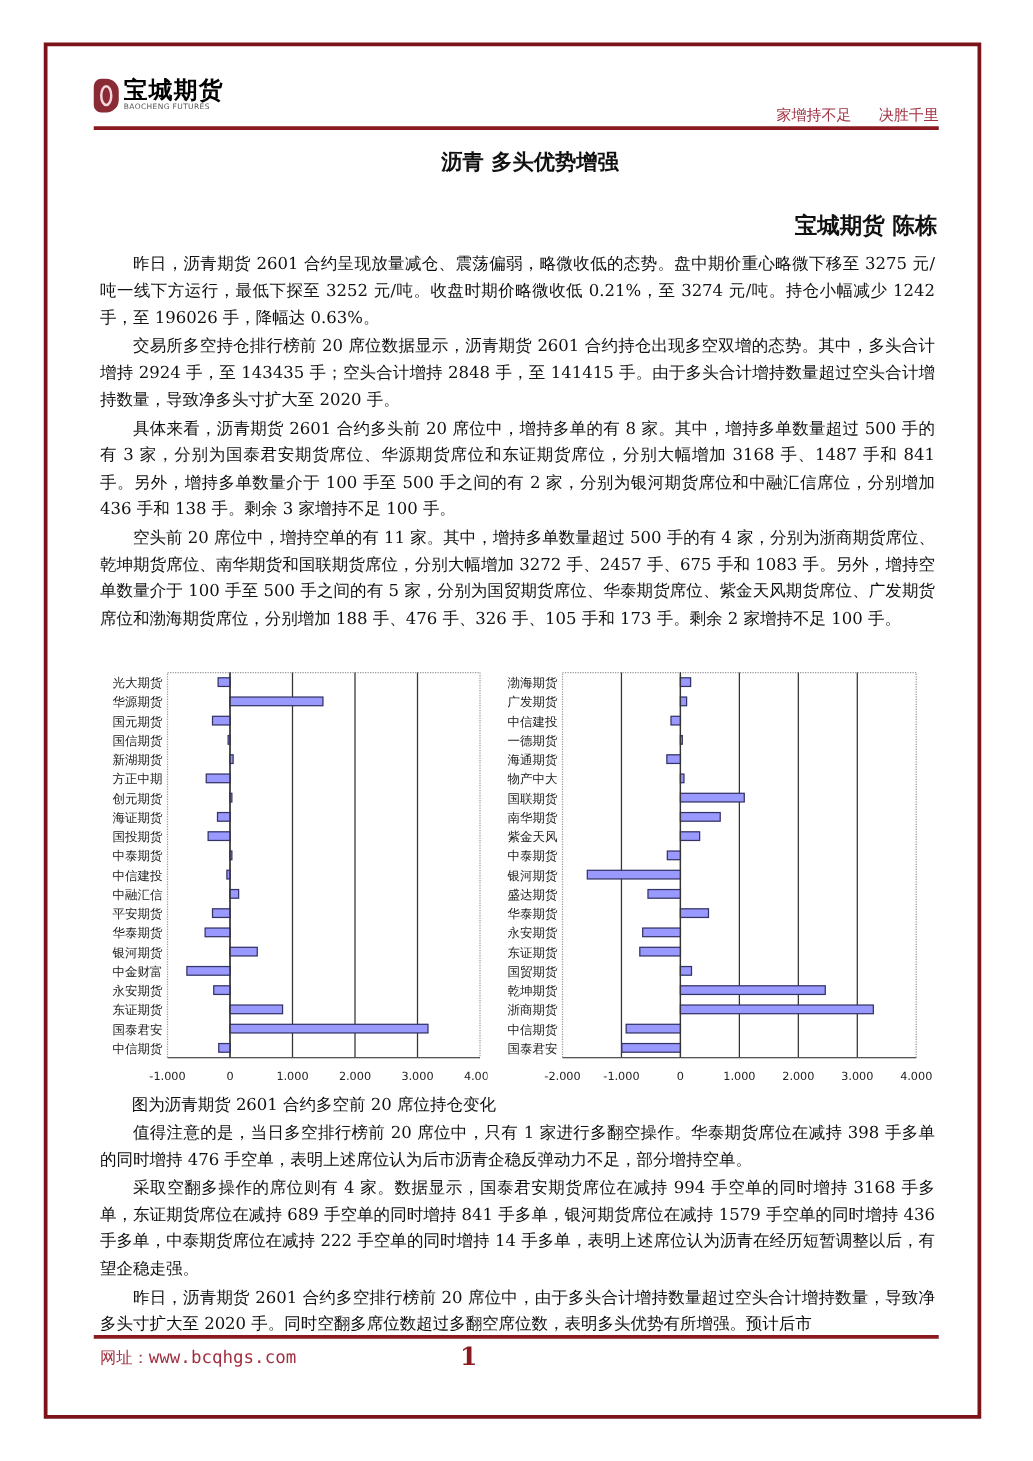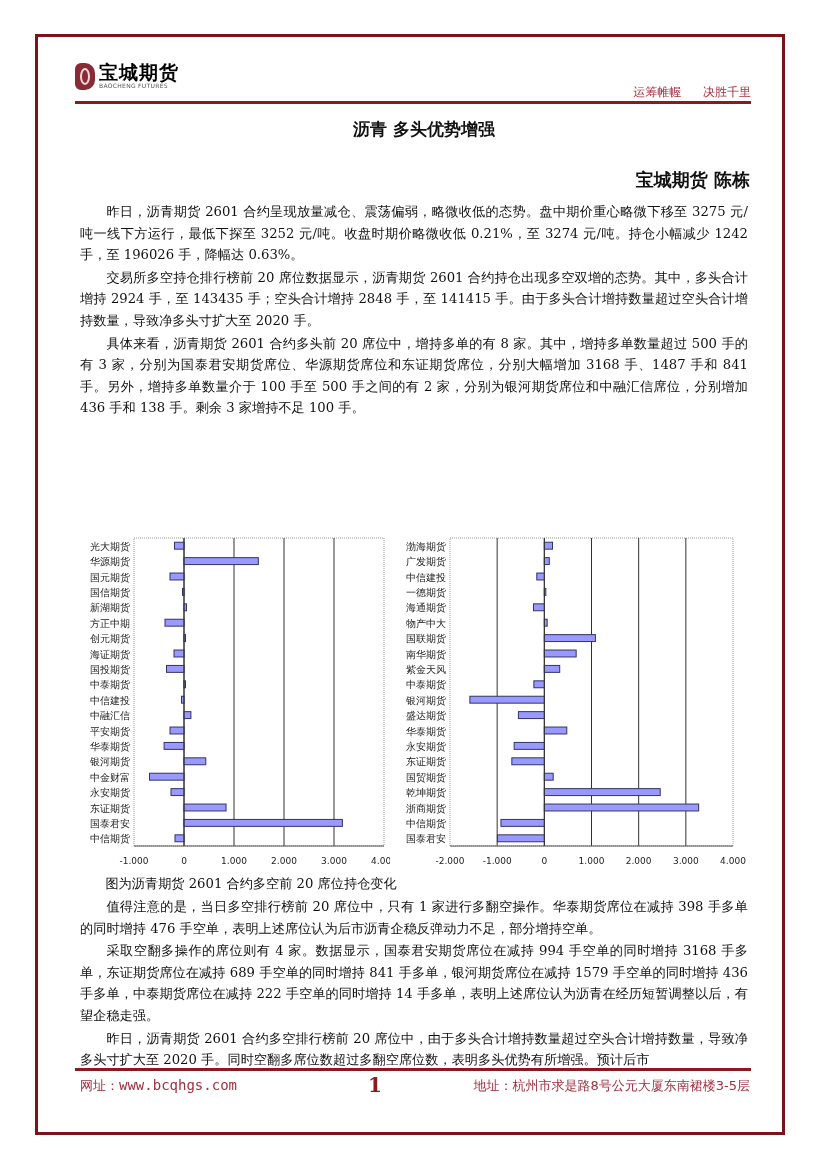--- a/index.html
+++ b/index.html
@@ -36,33 +36,34 @@
 
 <div class="header">
   <div class="logo">
     <div class="logo-mark"></div>
     <div class="logo-text">
       <div class="logo-cn">宝城期货</div>
       <div class="logo-en">BAOCHENG FUTURES</div>
     </div>
   </div>
   <div class="slogan">
-    <span>运筹帷幄</span>
+    <span>家增持不足</span>
     <span>决胜千里</span>
   </div>
 </div>
 <div class="rule-top"></div>
 
 <div class="title">沥青 多头优势增强</div>
 <div class="author">宝城期货 陈栋</div>
 
 <div class="body-text" style="top:200px;">
   <p>昨日，沥青期货 2601 合约呈现放量减仓、震荡偏弱，略微收低的态势。盘中期价重心略微下移至 3275 元/吨一线下方运行，最低下探至 3252 元/吨。收盘时期价略微收低 0.21%，至 3274 元/吨。持仓小幅减少 1242 手，至 196026 手，降幅达 0.63%。</p>
   <p>交易所多空持仓排行榜前 20 席位数据显示，沥青期货 2601 合约持仓出现多空双增的态势。其中，多头合计增持 2924 手，至 143435 手；空头合计增持 2848 手，至 141415 手。由于多头合计增持数量超过空头合计增持数量，导致净多头寸扩大至 2020 手。</p>
   <p>具体来看，沥青期货 2601 合约多头前 20 席位中，增持多单的有 8 家。其中，增持多单数量超过 500 手的有 3 家，分别为国泰君安期货席位、华源期货席位和东证期货席位，分别大幅增加 3168 手、1487 手和 841 手。另外，增持多单数量介于 100 手至 500 手之间的有 2 家，分别为银河期货席位和中融汇信席位，分别增加 436 手和 138 手。剩余 3 家增持不足 100 手。</p>
+  <p>空头前 20 席位中，增持空单的有 11 家。其中，增持多单数量超过 500 手的有 4 家，分别为浙商期货席位、乾坤期货席位、南华期货和国联期货席位，分别大幅增加 3272 手、2457 手、675 手和 1083 手。另外，增持空单数量介于 100 手至 500 手之间的有 5 家，分别为国贸期货席位、华泰期货席位、紫金天风期货席位、广发期货席位和渤海期货席位，分别增加 188 手、476 手、326 手、105 手和 173 手。剩余 2 家增持不足 100 手。</p>
 </div>
 
 <div class="chart" id="chart-left" style="left:80px;"><svg width="310" height="330">
       <rect x="54" y="4" width="250" height="308" fill="#fff" stroke="#999" stroke-width="1" stroke-dasharray="1,1"></rect>
       <text x="54" y="330" font-size="9" text-anchor="middle" fill="#222">-1,000</text>
       <line x1="104" y1="4" x2="104" y2="312" stroke="#333" stroke-width="1"></line>
       <text x="104" y="330" font-size="9" text-anchor="middle" fill="#222">0</text>
       <line x1="154" y1="4" x2="154" y2="312" stroke="#333" stroke-width="1"></line>
       <text x="154" y="330" font-size="9" text-anchor="middle" fill="#222">1,000</text>
       <line x1="204" y1="4" x2="204" y2="312" stroke="#333" stroke-width="1"></line>
@@ -178,14 +179,13 @@
   <p>采取空翻多操作的席位则有 4 家。数据显示，国泰君安期货席位在减持 994 手空单的同时增持 3168 手多单，东证期货席位在减持 689 手空单的同时增持 841 手多单，银河期货席位在减持 1579 手空单的同时增持 436 手多单，中泰期货席位在减持 222 手空单的同时增持 14 手多单，表明上述席位认为沥青在经历短暂调整以后，有望企稳走强。</p>
   <p>昨日，沥青期货 2601 合约多空排行榜前 20 席位中，由于多头合计增持数量超过空头合计增持数量，导致净多头寸扩大至 2020 手。同时空翻多席位数超过多翻空席位数，表明多头优势有所增强。预计后市</p>
 </div>
 
 <div class="rule-bottom"></div>
 <div class="footer">
   <div class="url">
     <span>网址：</span><span class="mono">www.bcqhgs.com</span>
   </div>
   <div class="page">1</div>
-  <div class="addr">地址：杭州市求是路8号公元大厦东南裙楼3-5层</div>
 </div>
 
 </body></html>

